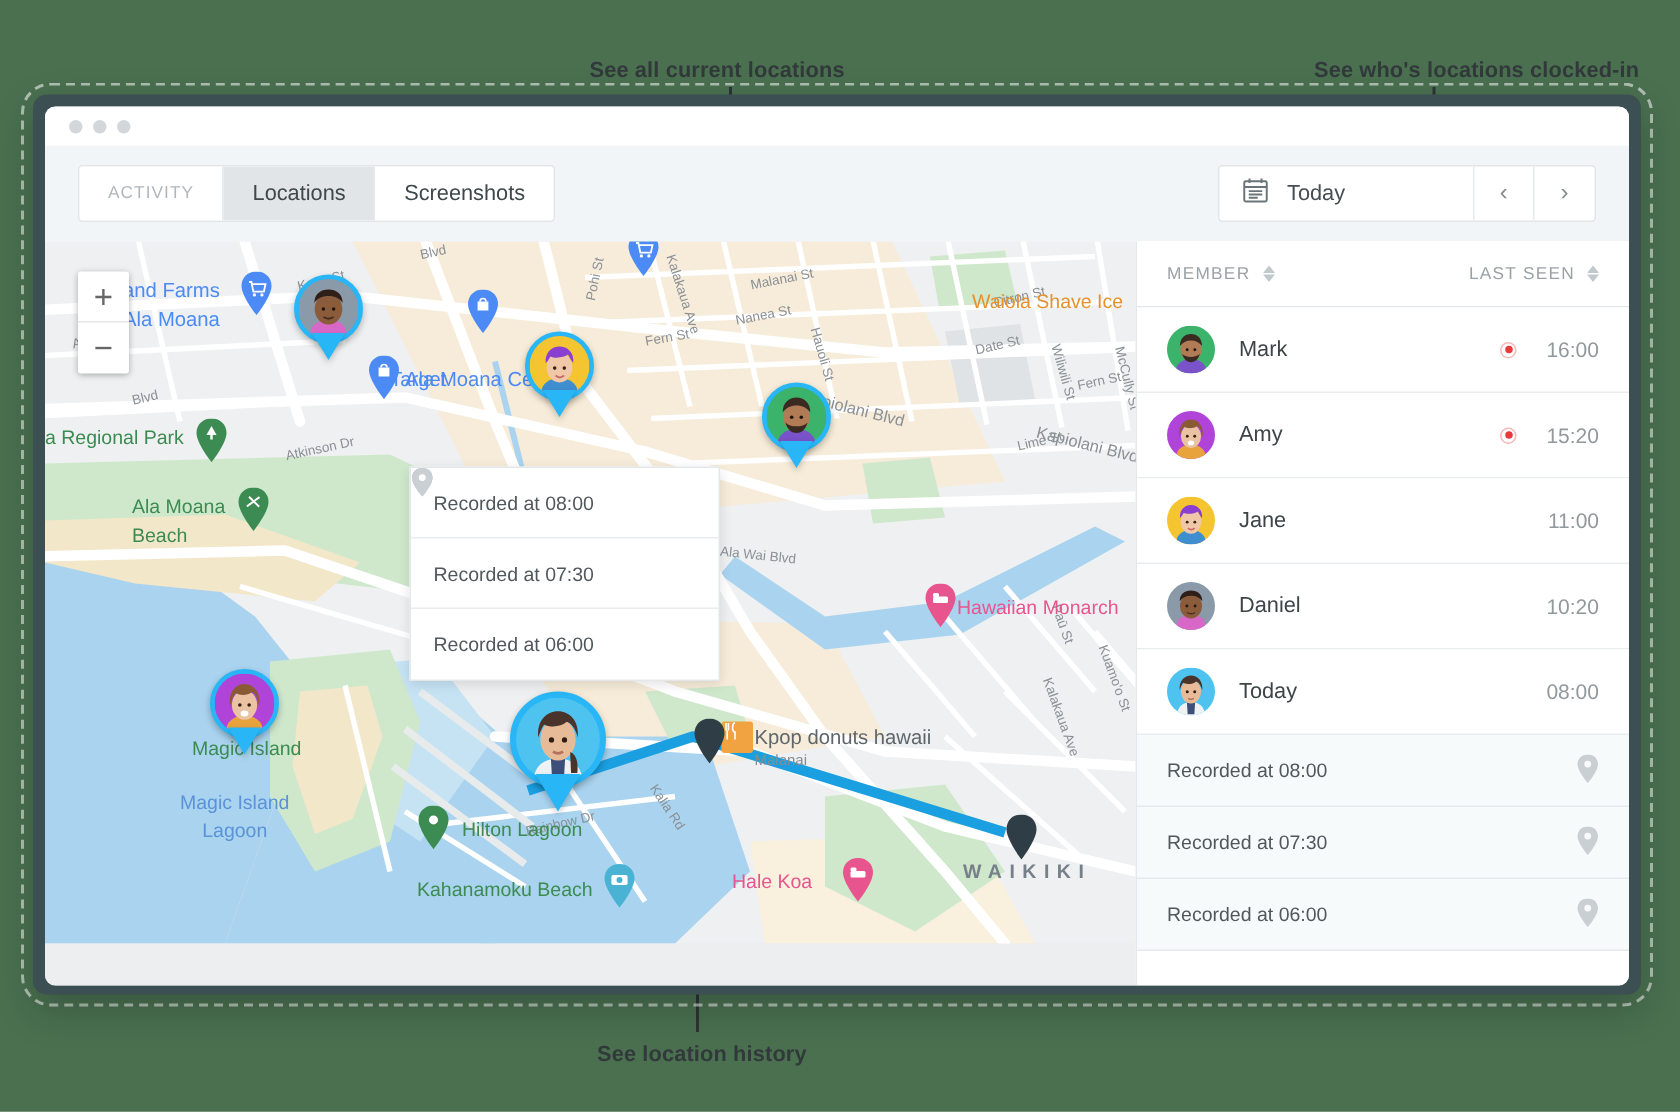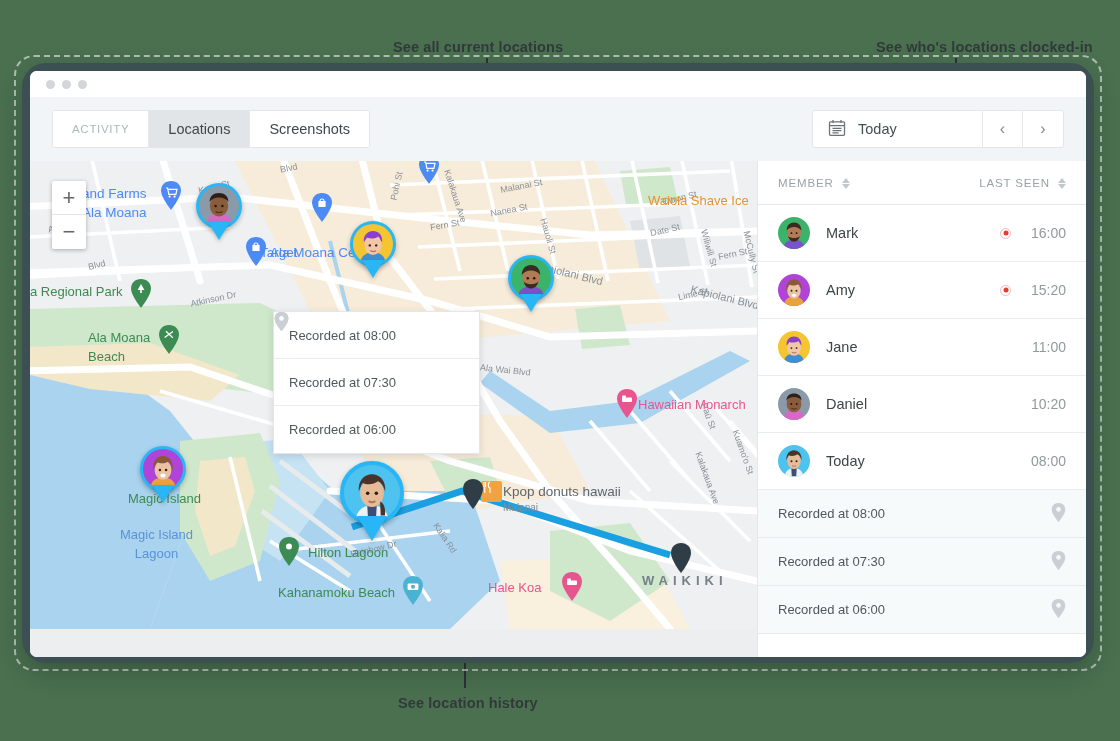--- a/index.html
+++ b/index.html
@@ -21,21 +21,21 @@
     white-space: nowrap;
   }
   .anno-line { position: absolute; background: #2d3436; }
 
   
   #frame {
     position: absolute;
     left: 22px; top: 63px;
     width: 1072px; height: 600px;
     background: #3c4f52;
-    border-radius: 24px;
+    border-radius: 9px;
     padding: 8px 8px 6px 8px;
     box-shadow: 0 10px 26px rgba(0,0,0,.22);
   }
   #frame-dashed {
     position: absolute;
     left: 14px; top: 55px;
     width: 1088px; height: 616px;
     border: 2px dashed rgba(255,255,255,.55);
     border-radius: 20px;
     pointer-events: none;
@@ -197,21 +197,21 @@
     min-width: 0;
   }
   #panel-head {
     height: 44px; display: flex; align-items: center;
     padding: 0 20px; justify-content: space-between;
     border-bottom: 1px solid #e4e8ea;
     background: #fff;
   }
   .colh {
     font-size: 11.5px; color: #9aa2a7; letter-spacing: .85px;
-    display: flex; align-items: flex-end; gap: 8px;
+    display: flex; align-items: flex-start; gap: 8px;
   }
   .sort { display: inline-flex; flex-direction: column; gap: 1px; }
   .sort i {
     display: block; width: 0; height: 0;
     border-left: 4px solid transparent; border-right: 4px solid transparent;
   }
   .sort .up { border-bottom: 5px solid #c2c9cd; }
   .sort .dn { border-top: 5px solid #c2c9cd; }
 
   .mrow {

